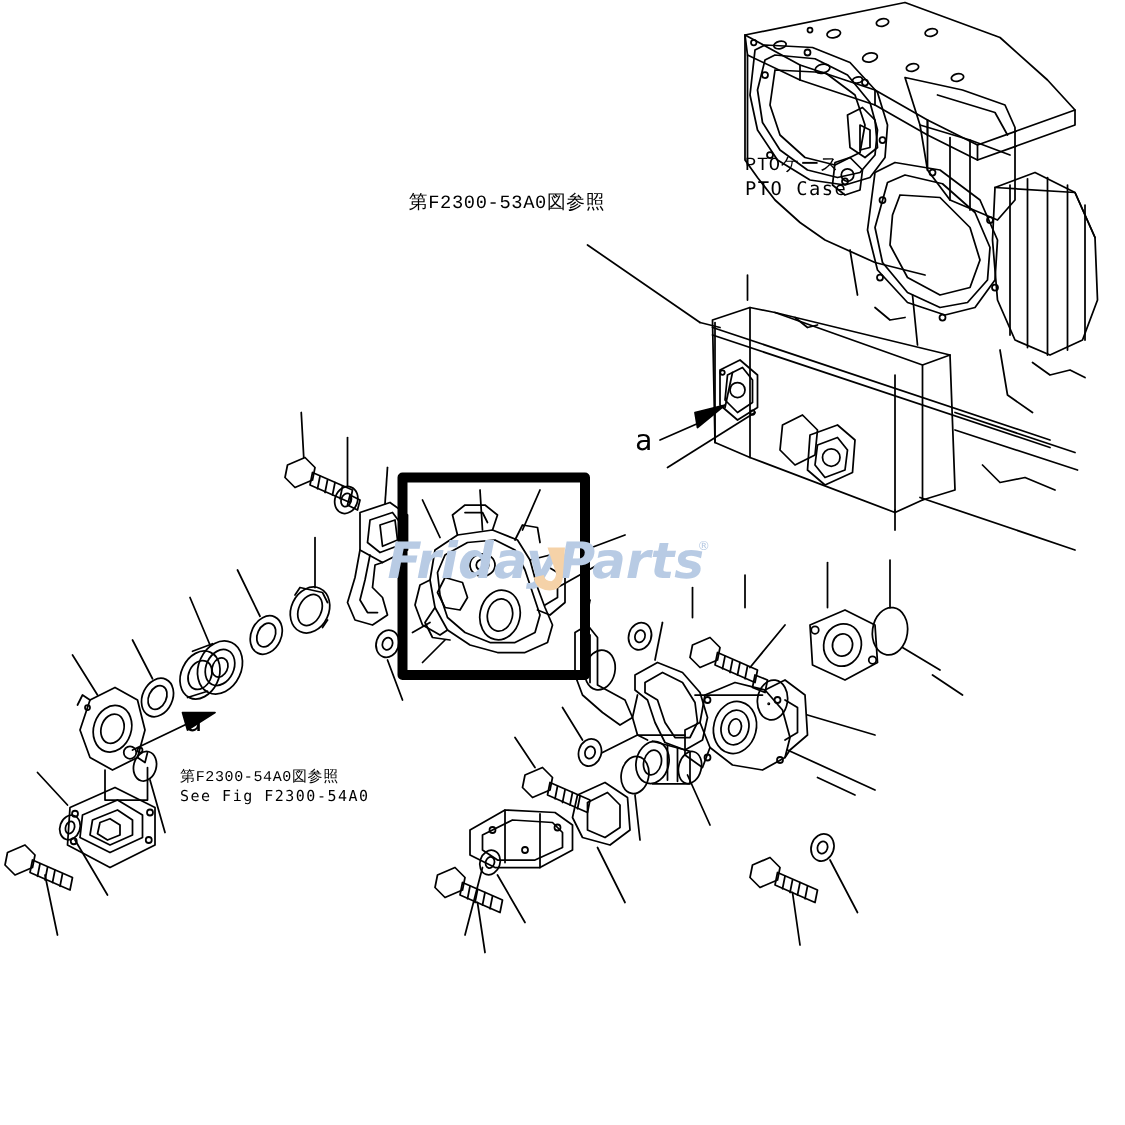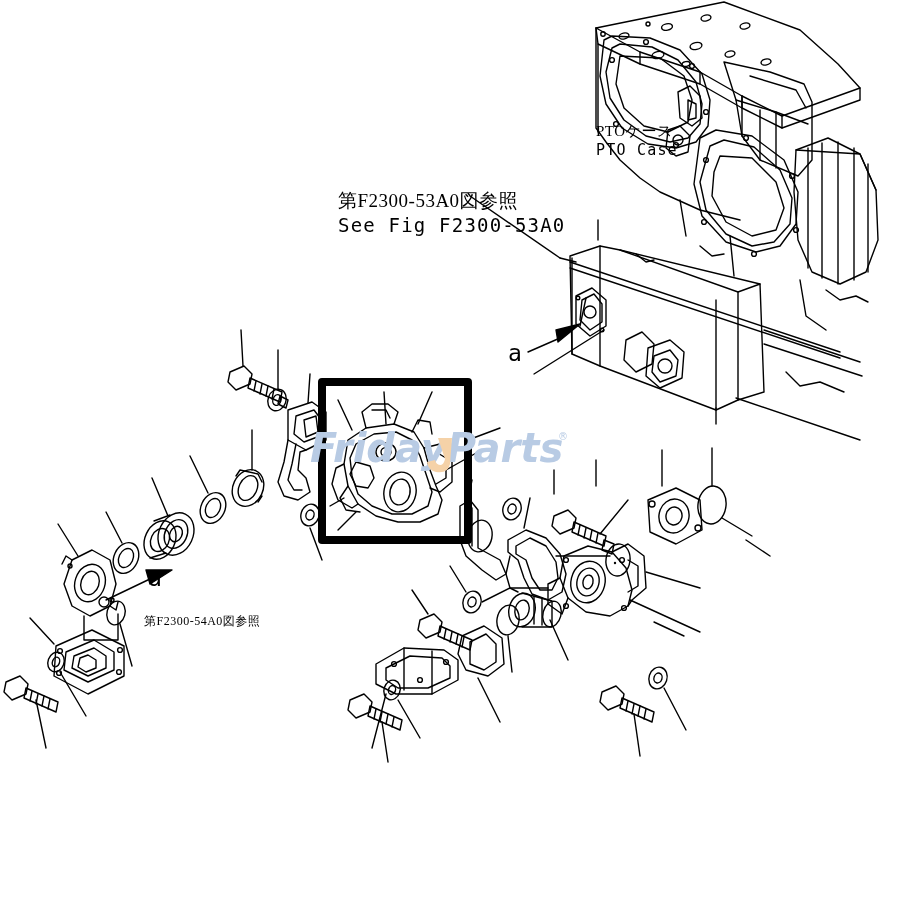--- a/index.html
+++ b/index.html
@@ -1,23 +1,23 @@
 <!DOCTYPE html>
 <html><head>
 <meta charset="utf-8">
 <title>PTO Case Parts Diagram</title>
 <style>
   html,body{margin:0;padding:0;background:#ffffff;}
   body{font-family:"Liberation Sans",sans-serif;}
   #page{position:relative;width:900px;height:900px;background:#fff;overflow:hidden;}
   #diagram{position:absolute;left:0;top:0;width:900px;height:900px;}
   .cap{position:absolute;font-family:"DejaVu Sans Mono","Liberation Mono",monospace;color:#000;white-space:pre;line-height:1.28;}
-  .cap .jp{font-family:Liberation Serif, serif;letter-spacing:.5px;}
+  .cap .jp{font-family:Liberation Mono, monospace;letter-spacing:.5px;}
   .cap .en{letter-spacing:1.2px;}
-  .cap-53{left:338px;top:152px;font-size:19px;margin-top:36px;}
+  .cap-53{left:327px;top:152px;font-size:15px;}
   .cap-54{left:144px;top:614px;font-size:12px;}
   .cap-pto{left:596px;top:122px;font-size:15px;}
   .amark{position:absolute;font-family:"DejaVu Sans Mono","Liberation Mono",monospace;font-size:23px;color:#000;}
   .amark-1{left:508px;top:340px;}
   .amark-2{left:148px;top:565px;}
   #watermark{position:absolute;left:310px;top:424px;width:270px;height:52px;pointer-events:none;}
 </style>
 </head>
 <body>
 
@@ -432,22 +432,22 @@
 
     </g>
   </svg>
 
   <svg id="watermark" viewBox="0 0 270 52">
     <text x="0" y="38" font-family="DejaVu Sans, Liberation Sans, sans-serif" font-size="40" font-weight="bold" font-style="italic" fill="#b8cbe4">FridayParts</text>
     <path d="M128 14 L142 14 L140 40 Q138 50 126 48 Q118 46 117 38 L125 36 Q126 41 131 41 Q134 40 135 35 Z" fill="#f5d2a8"></path>
     <text x="248" y="16" font-family="DejaVu Sans, Liberation Sans, sans-serif" font-size="10" fill="#b8cbe4">®</text>
   </svg>
 
-  <div class="cap cap-53"><span class="jp">第F2300-53A0図参照</span><br><span class="en">See Fig F2300-53A0</span></div>
-
-  <div class="cap cap-54"><span class="jp">第F2300-54A0図参照</span><br></div>
+  <div class="cap cap-53"><span class="jp">第F2300-53A0図参照</span><br></div>
+
+  <div class="cap cap-54"><span class="jp">第F2300-54A0図参照</span><br><span class="en">See Fig F2300-54A0</span></div>
 
   <div class="cap cap-pto"><span class="jp">PTOケース</span><br><span class="en">PTO Case</span></div>
 
   <div class="amark amark-1">a</div>
   <div class="amark amark-2">a</div>
 
 </div>
 
 </body></html>

